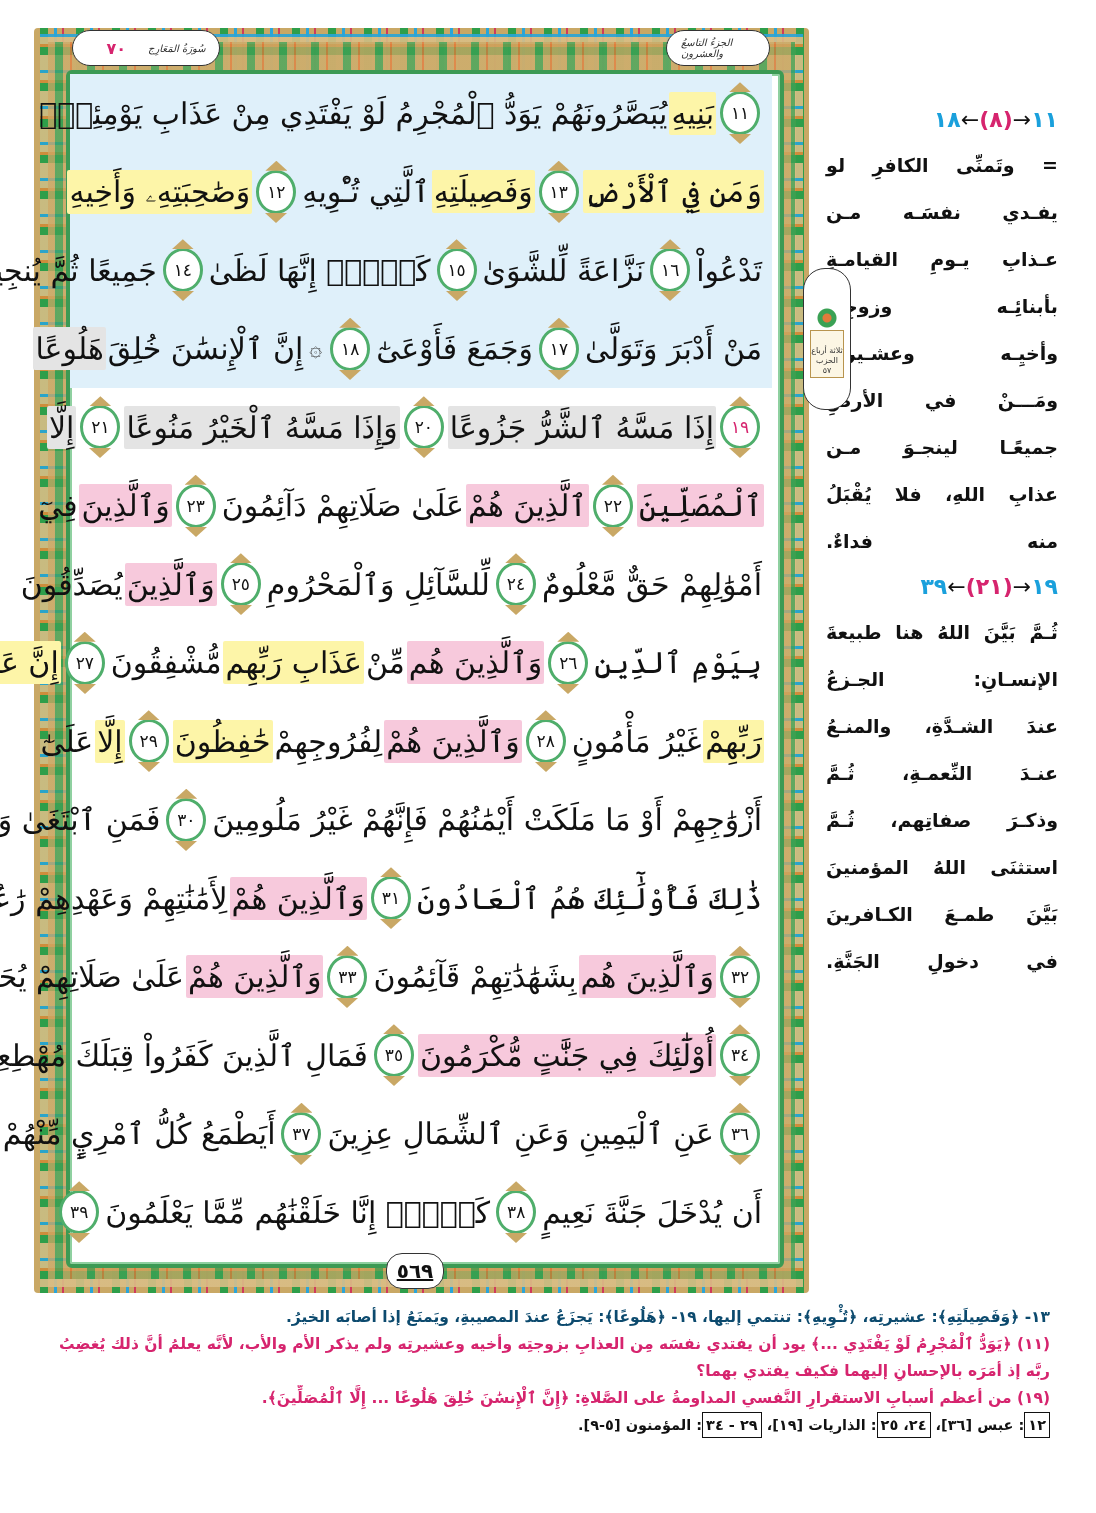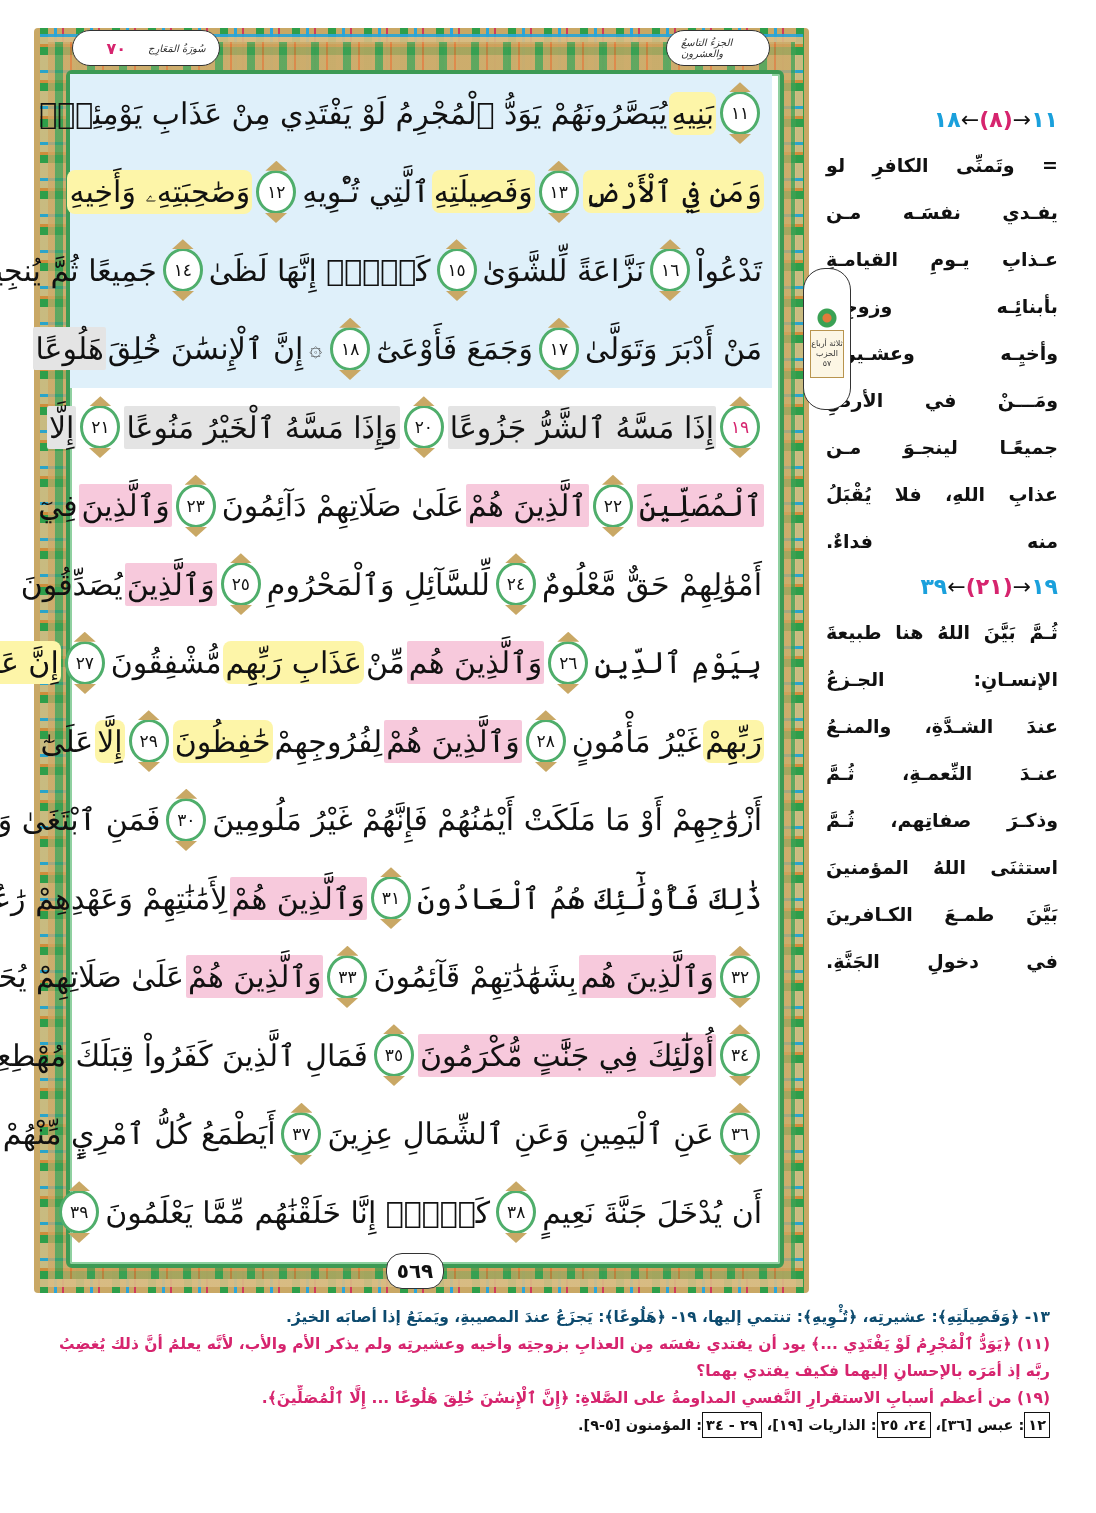--- a/index.html
+++ b/index.html
@@ -26,30 +26,30 @@
   .header-cartouche { position:absolute; top:30px; height:34px; background:#fff;
     border:1.5px solid #333; border-radius:18px; display:flex; align-items:center;
     justify-content:center; gap:8px; font-size:16px; color:#333; z-index:3; }
   .cart-left { left:72px; width:126px;padding-left:20px; }
   .cart-right { left:666px; width:102px;justify-content:flex-end; }
   .sura-num { color:#d6246e; font-weight:bold; }
   .juz-label { font-family:"DejaVu Serif", serif; font-size:10px; font-style:italic;margin-left:14px; }
 
   .page-number { position:absolute; left:386px; top:1253px; width:56px; height:34px;
     background:#fff; border:1.5px solid #333; border-radius:16px; text-align:center;
-    line-height:34px; font-size:20px; font-weight:bold; color:#111; z-index:3; }
+    line-height:34px; font-size:20px; font-weight:bold; color:#111; z-index:3;text-decoration:underline; }
 
   
   .lines { position:absolute; left:70px; top:74px; width:702px; direction:rtl; }
   .line { position:relative; height:78.5px; display:flex; align-items:center;
     justify-content:space-between; direction:rtl; padding:0 8px; box-sizing:border-box;
     font-family:"DejaVu Serif", serif; font-size:30px; color:#111; white-space:nowrap; }
   .bluebg { background:#dff0fa; }
   .seg { padding:4px 2px; border-radius:2px; }
-  .hl-yellow { background:#fdf5a8;border-radius:8px; }
+  .hl-yellow { background:#fdf5a8; }
   .hl-pink { background:#f7c9dc; }
   .hl-gray { background:#e4e4e4; }
   .ayah-mark { display:inline-flex; align-items:center; justify-content:center;
     width:34px; height:38px; border:3px solid #4fae6b; border-radius:50%;
     background:#fff; font-family:"DejaVu Sans", sans-serif; font-size:17px;
     color:#111; position:relative; margin:0 4px; flex:0 0 auto; }
   .ayah-mark::before, .ayah-mark::after { content:""; position:absolute; left:50%;
     width:22px; height:10px; background:#c9a865; transform:translateX(-50%);
     clip-path:polygon(50% 0,100% 100%,0 100%); }
   .ayah-mark::before { top:-12px; }
@@ -66,21 +66,21 @@
   .range .arrow { color:#111; font-weight:normal; }
   .side-line { text-align:justify; text-align-last:justify; font-size:19px;
     font-weight:bold; color:#111; height:47px; line-height:47px; }
 
   .hizb { position:absolute; left:803px; top:268px; width:46px; height:140px;
     background:#fff; border:1.5px solid #333; border-radius:22px; z-index:3;
     display:flex; flex-direction:column; align-items:center; justify-content:center; }
   .hizb .dome { width:24px; height:30px; background:
     radial-gradient(circle at 50% 60%, #e07a3a 0 4px, #3aa154 5px 9px, transparent 10px); }
   .hizb .box { width:34px; height:48px; border:1.5px solid #b8944e; background:#fcf6e4;
-    font-size:8px; line-height:10px; text-align:center; color:#333; padding-top:8px;
+    font-size:8px; line-height:10px; text-align:center; color:#333; padding-top:15px;
     box-sizing:border-box; }
 
   
   .footnotes { position:absolute; left:20px; top:1304px; width:1030px; direction:rtl;
     font-family:"DejaVu Sans", sans-serif; font-weight:bold; font-size:15.5px; }
   .fn { height:27px; line-height:27px; text-align:right; white-space:nowrap; overflow:hidden; }
   .fn.blue { color:#0c4a6e; }
   .fn.pink { color:#d6246e; }
   .fn.black { color:#111; font-size:14.5px; }
   .boxed { border:1.5px solid #111; padding:4px 3px; }

